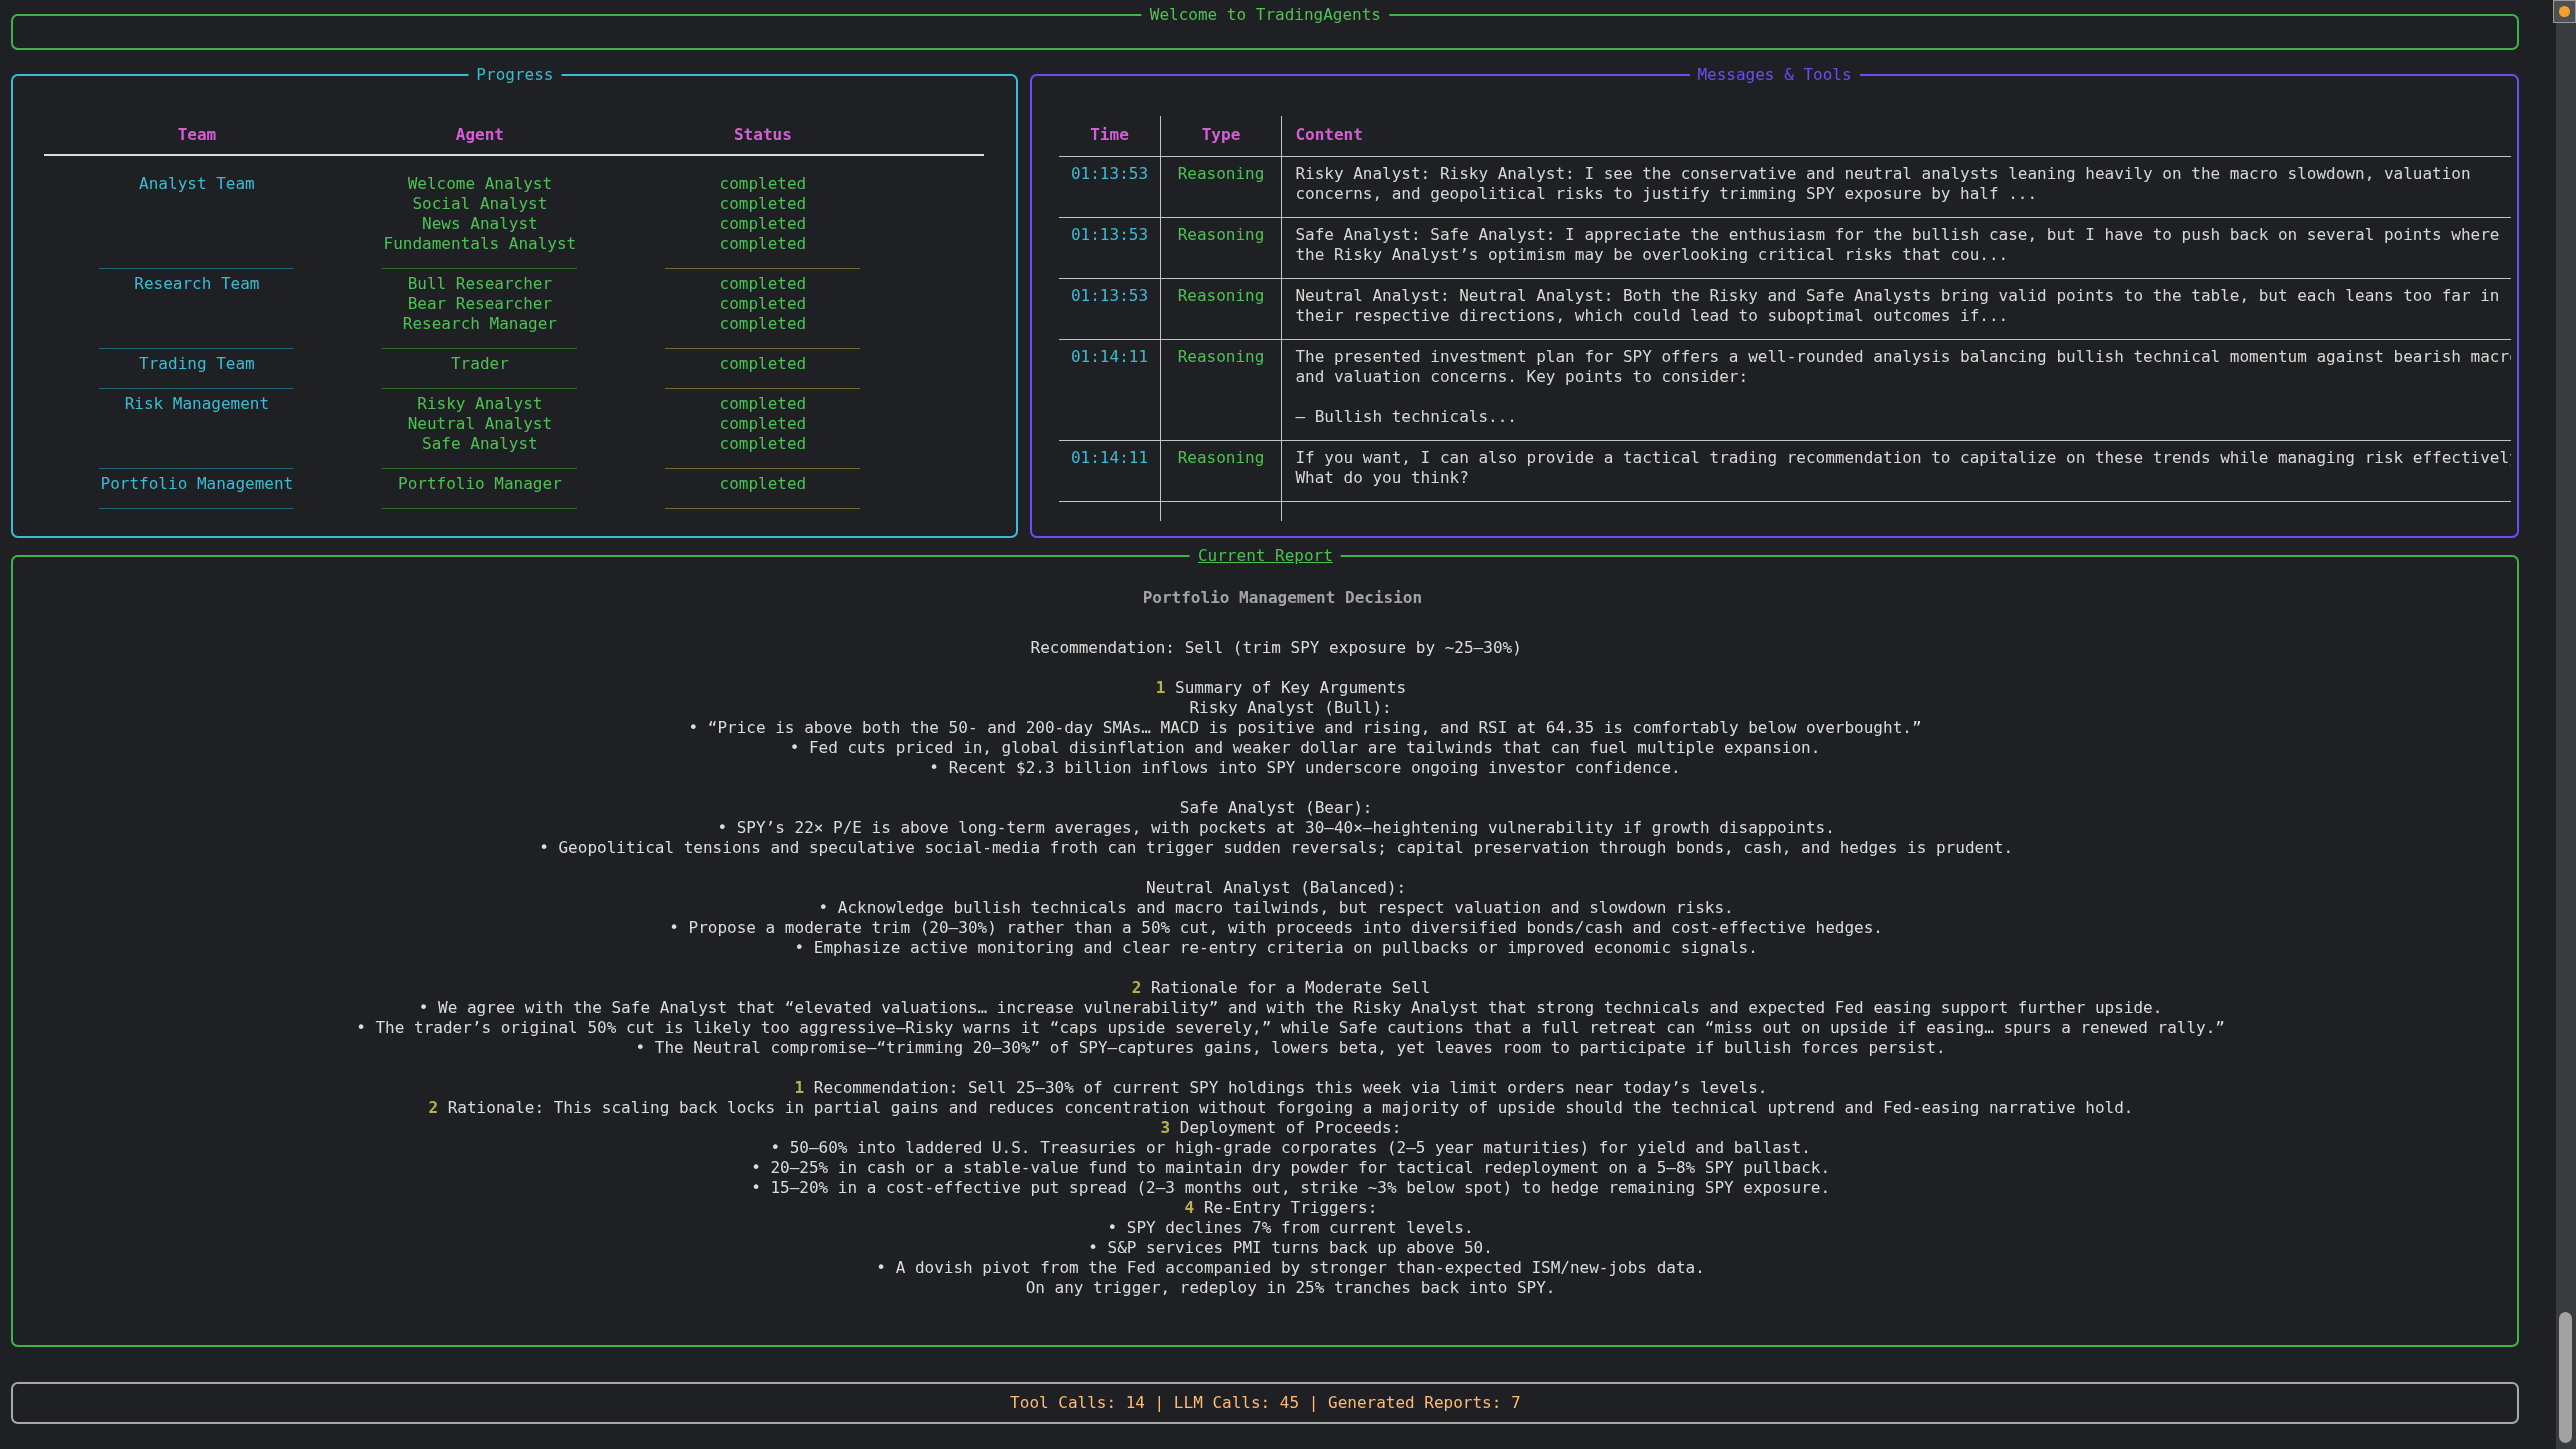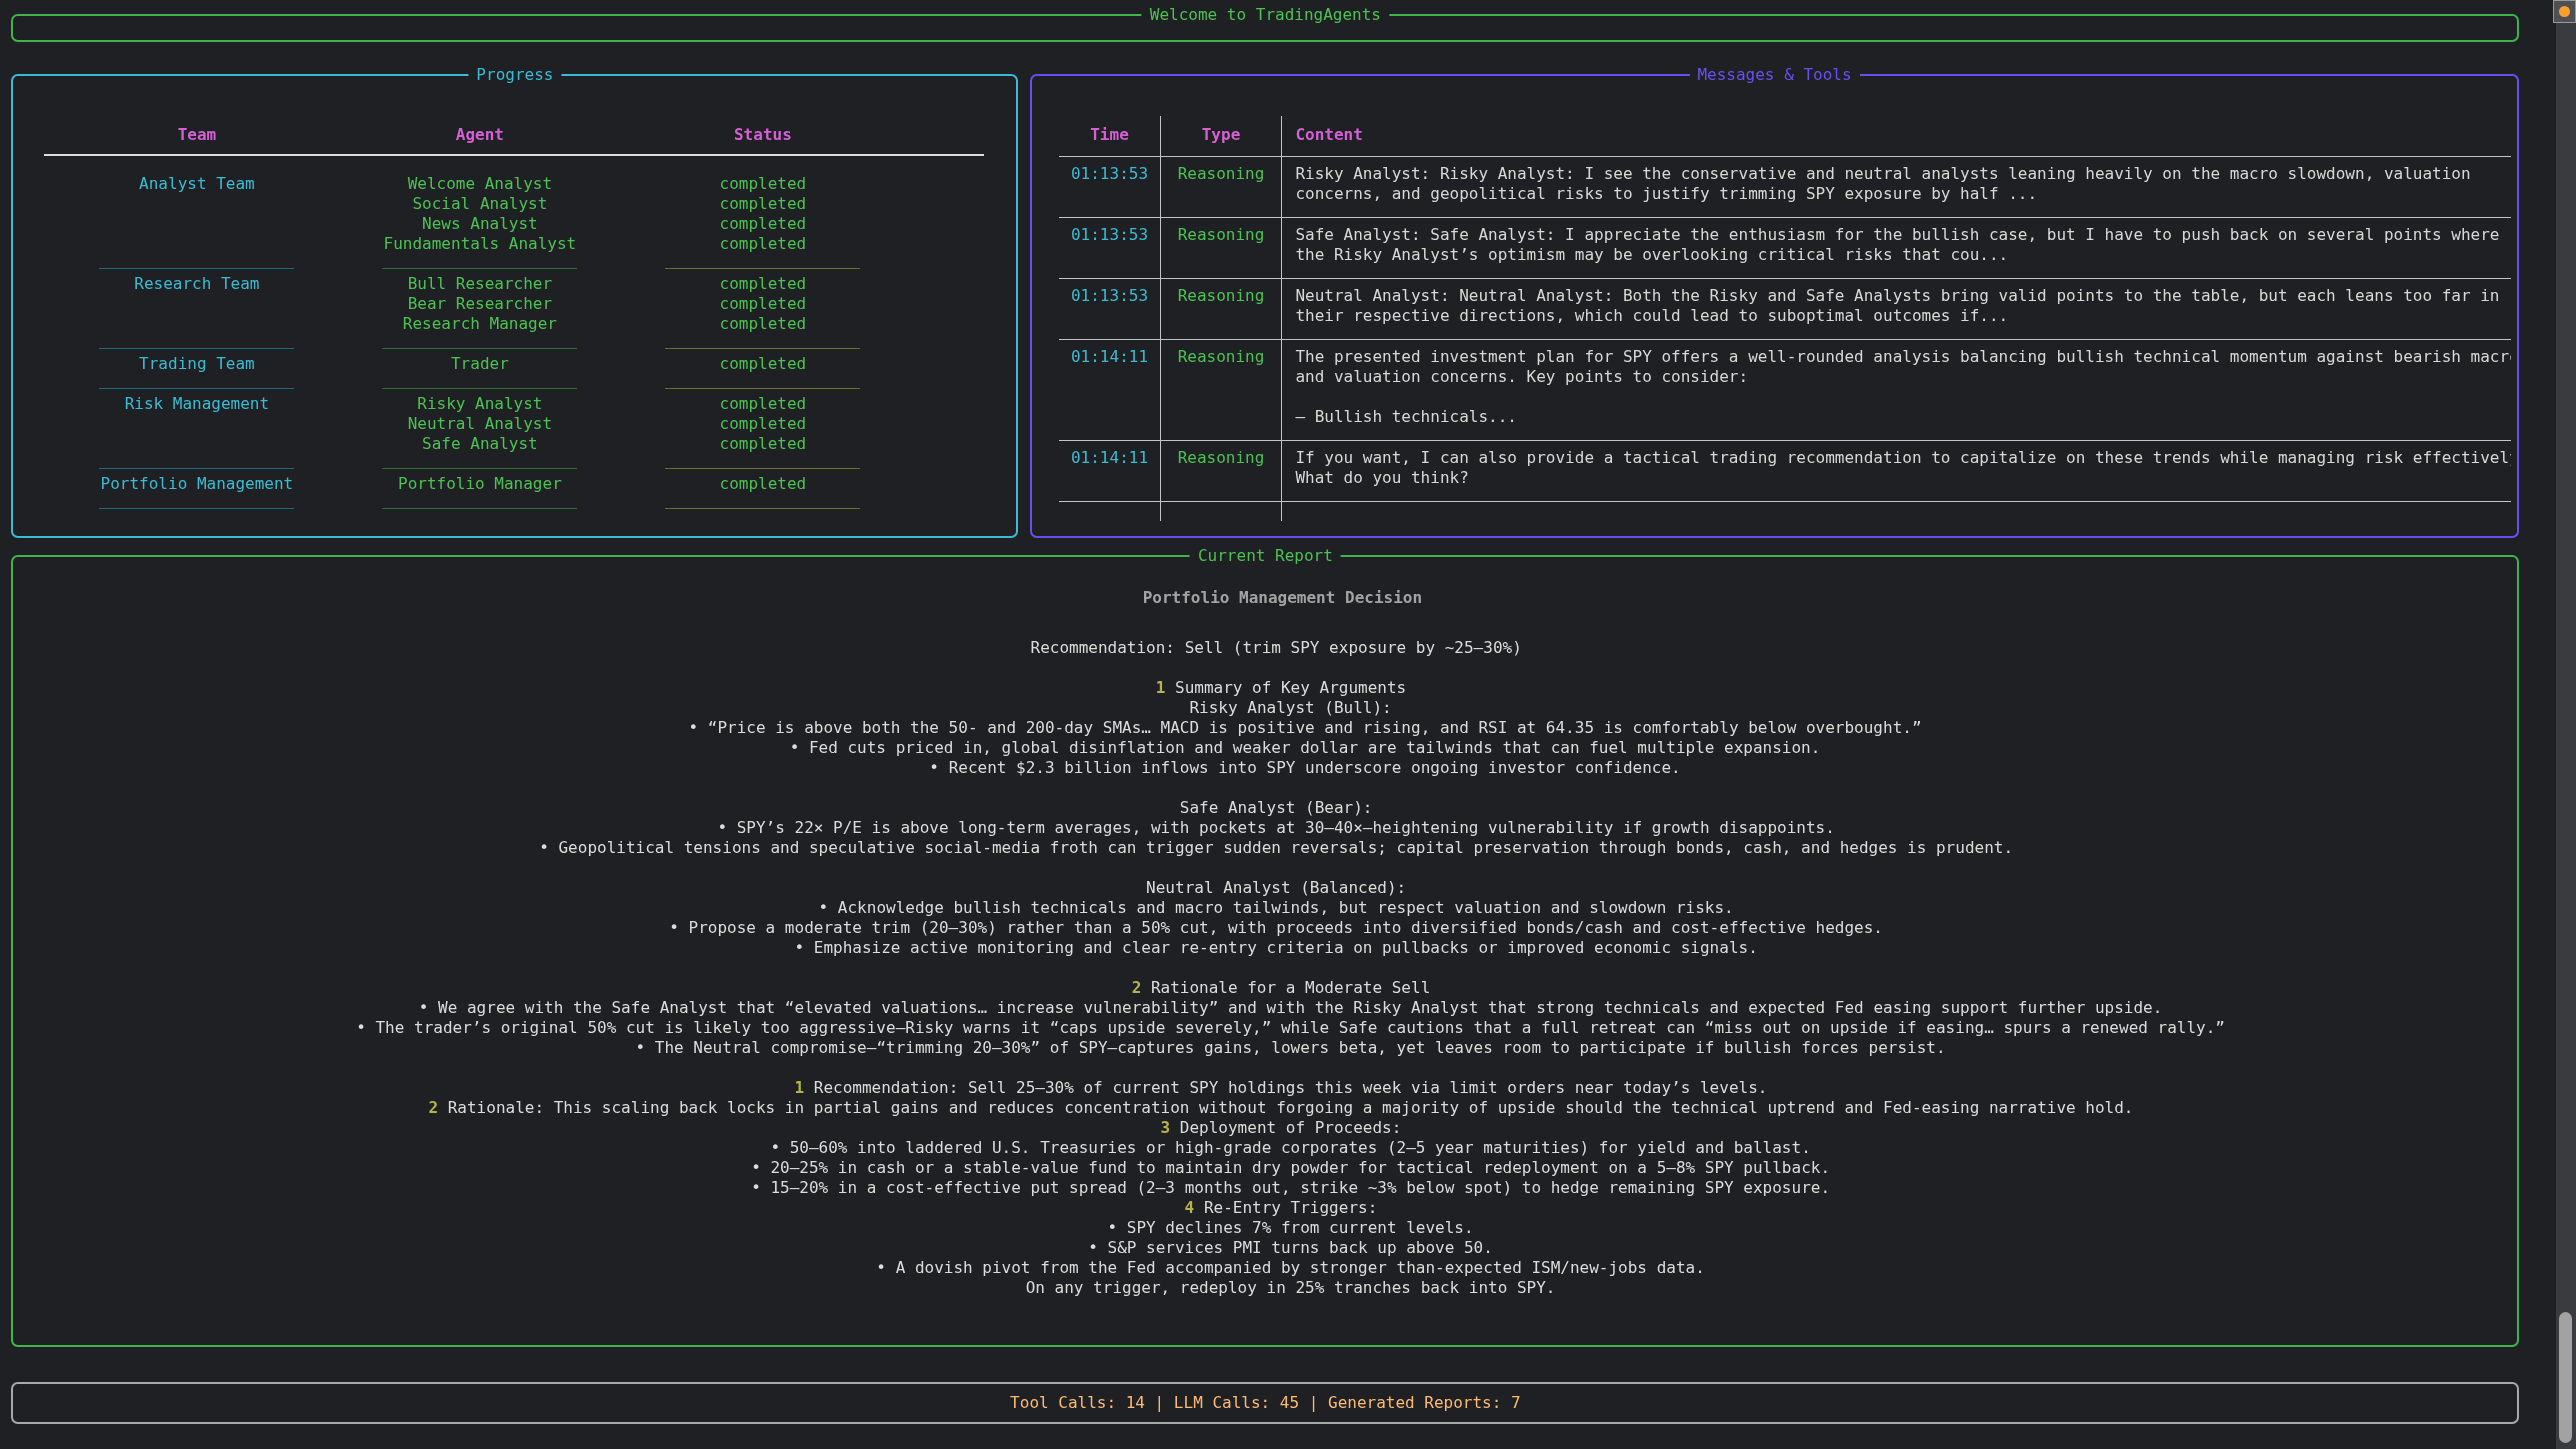--- a/index.html
+++ b/index.html
@@ -9,28 +9,28 @@
     --orange:#f5a02f; --track:#3a3b3e; --thumb:#a2a2a2;
   }
   *{margin:0;padding:0;box-sizing:border-box;}
   html,body{background:var(--background);}
   .screen{position:relative;width:2576px;height:1449px;background:var(--background);
     overflow:hidden;font-family:"DejaVu Sans Mono","Liberation Mono",monospace;
     font-size:16px;line-height:20px;color:var(--text);}
   .panel{position:absolute;border:2px solid;border-radius:6.7px;}
   .ptitle{position:absolute;top:-11.4px;left:50%;transform:translateX(-50%);
     background:var(--background);padding:0 8px;white-space:nowrap;}
-  #welcome-panel{left:11.4px;top:14px;width:2508px;height:28px;border-color:var(--green);}
+  #welcome-panel{left:11.4px;top:14px;width:2508px;height:36px;border-color:var(--green);}
   #welcome-panel .ptitle{color:var(--green_text);}
   #progress-panel{left:11.4px;top:74px;width:1007px;height:464px;border-color:var(--cyan);}
   #progress-panel .ptitle{color:var(--cyan);}
   #messages-panel{left:1030px;top:74px;width:1489px;height:464px;border-color:var(--purple);}
   #messages-panel .ptitle{color:var(--purple);}
   #report-panel{left:11.4px;top:555px;width:2508px;height:792px;border-color:var(--green);}
-  #report-panel .ptitle{color:var(--green_text);}
+  #report-panel .ptitle{color:var(--green_text);text-decoration:underline;}
   #footer-panel{left:11.4px;top:1382px;width:2508px;height:42px;border-color:#a8a8a8;
     display:flex;align-items:center;justify-content:center;color:#fdba74;}
   
   .ptable{position:absolute;left:31px;top:49px;width:940px;}
   .pgrid{display:grid;grid-template-columns:255px 255px 255px;column-gap:28px;
     margin-left:25px;height:20px;}
   .phead{color:var(--magenta);font-weight:bold;text-align:center;}
   .prulerow{height:20px;}
   .prule{height:2px;background:#dcdcdc;margin-top:8.7px;width:940px;}
   .prow{text-align:center;}

